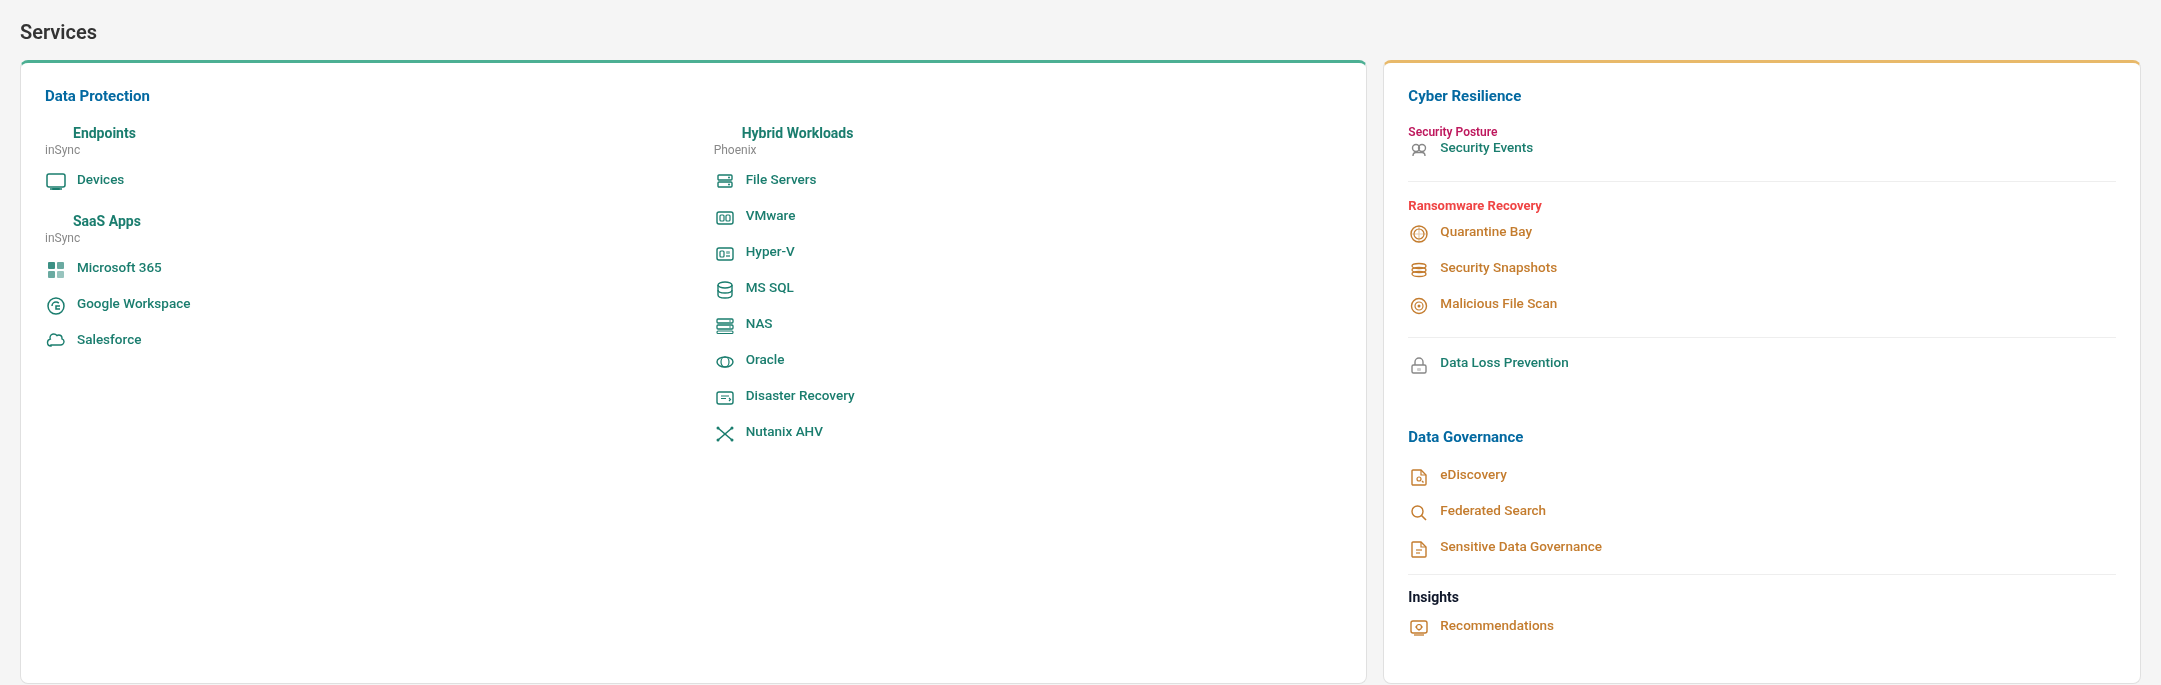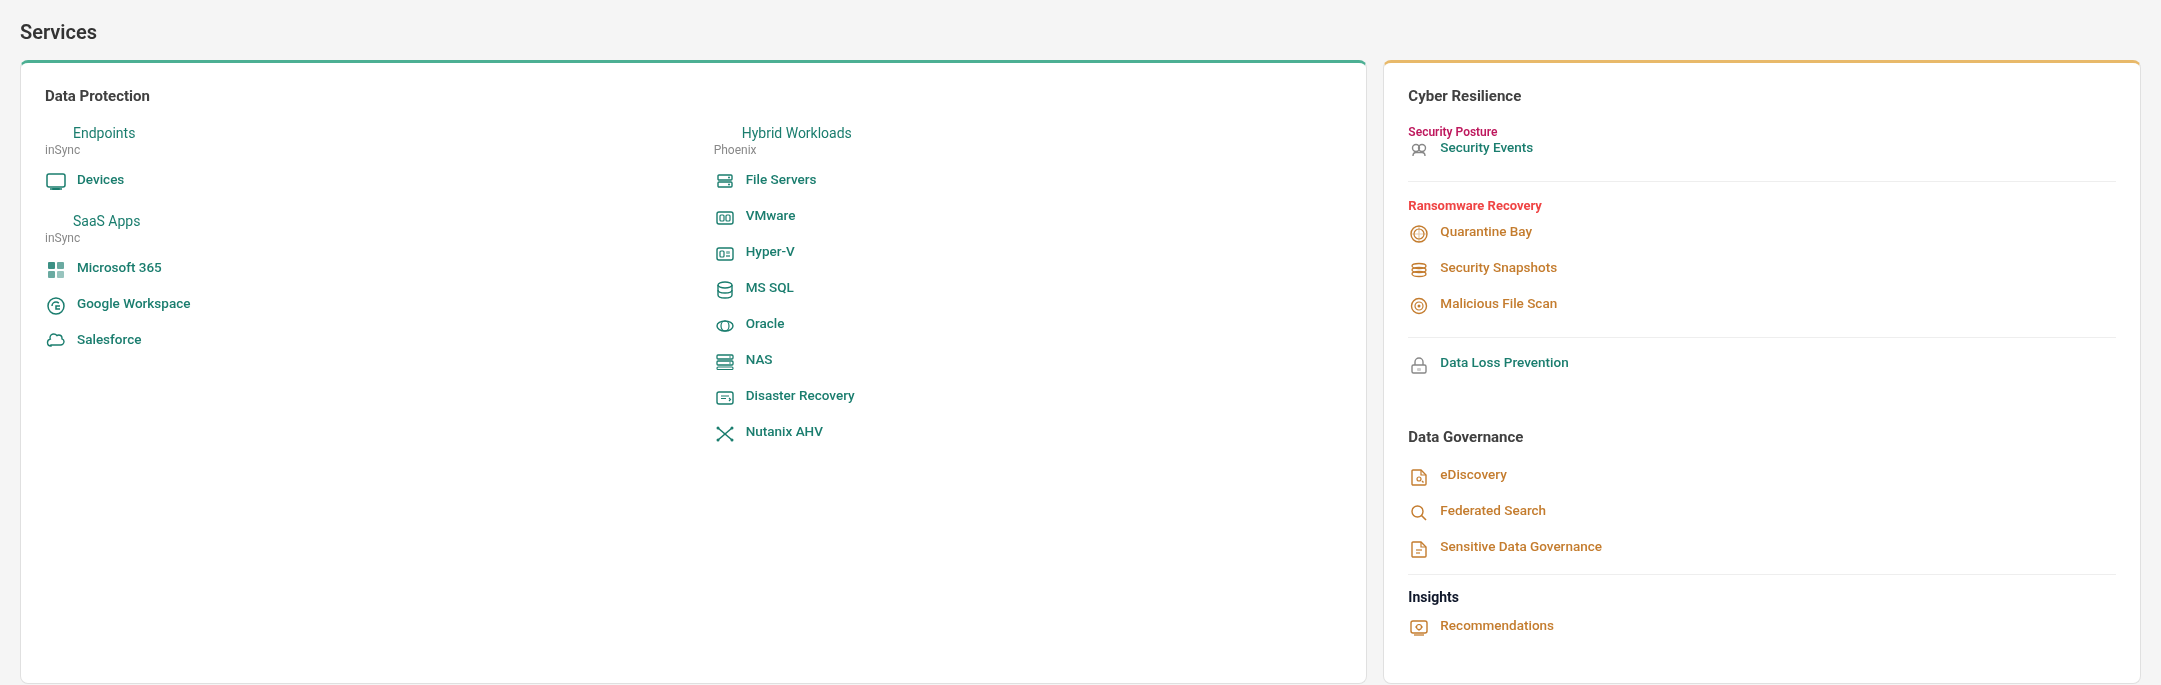--- a/index.html
+++ b/index.html
@@ -29,33 +29,33 @@
       flex: 2.2;
       border-top: 3px solid #4caf93;
     }
     .panel-cyber-data {
       flex: 1.2;
       border-top: 3px solid #e8b96a;
     }
     .panel-header {
       font-size: 15px;
       font-weight: 700;
-      color: #404040;
+      color: #0369a1;
       margin-bottom: 20px;
     }
     .dp-columns {
       display: flex;
       gap: 40px;
     }
     .dp-col {
       flex: 1;
     }
     .section-title {
       font-size: 14px;
-      font-weight: 400;
+      font-weight: 700;
       color: #1a7d6e;
       margin-bottom: 2px;
       padding-left: 28px;
     }
     .section-title-dark {
       font-size: 14px;
       font-weight: 700;
       color: #0f172a;
       margin-bottom: 12px;
     }
@@ -233,38 +233,38 @@
               <path d="M3 5v5c0 1.7 3.1 3 7 3s7-1.3 7-3V5" stroke="#1a7d6e" stroke-width="1.4" fill="none"></path>
               <path d="M3 10v5c0 1.7 3.1 3 7 3s7-1.3 7-3v-5" stroke="#1a7d6e" stroke-width="1.4" fill="none"></path>
             </svg>
           </div>
           <span class="service-item-label">MS SQL</span>
         </div>
 
         <div class="service-item">
           <div class="icon-box">
             <svg width="20" height="20" viewBox="0 0 20 20" fill="none">
-              <ellipse cx="10" cy="10" rx="8" ry="5" stroke="#1a7d6e" stroke-width="1.4" fill="none"></ellipse>
-              <ellipse cx="10" cy="10" rx="4" ry="5" stroke="#1a7d6e" stroke-width="1.2" fill="none"></ellipse>
-            </svg>
-          </div>
-          <span class="service-item-label">Oracle</span>
-        </div>
-
-        <div class="service-item">
-          <div class="icon-box">
-            <svg width="20" height="20" viewBox="0 0 20 20" fill="none">
               <rect x="2" y="3" width="16" height="4" rx="1" stroke="#1a7d6e" stroke-width="1.3" fill="none"></rect>
               <rect x="2" y="9" width="16" height="4" rx="1" stroke="#1a7d6e" stroke-width="1.3" fill="none"></rect>
               <rect x="2" y="15" width="16" height="2.5" rx="1" stroke="#1a7d6e" stroke-width="1.1" fill="none"></rect>
               <circle cx="15" cy="5" r="0.8" fill="#1a7d6e"></circle>
               <circle cx="15" cy="11" r="0.8" fill="#1a7d6e"></circle>
             </svg>
           </div>
           <span class="service-item-label">NAS</span>
+        </div>
+
+        <div class="service-item">
+          <div class="icon-box">
+            <svg width="20" height="20" viewBox="0 0 20 20" fill="none">
+              <ellipse cx="10" cy="10" rx="8" ry="5" stroke="#1a7d6e" stroke-width="1.4" fill="none"></ellipse>
+              <ellipse cx="10" cy="10" rx="4" ry="5" stroke="#1a7d6e" stroke-width="1.2" fill="none"></ellipse>
+            </svg>
+          </div>
+          <span class="service-item-label">Oracle</span>
         </div>
 
         <div class="service-item">
           <div class="icon-box">
             <svg width="20" height="20" viewBox="0 0 20 20" fill="none">
               <rect x="2" y="4" width="16" height="12" rx="2" stroke="#1a7d6e" stroke-width="1.4" fill="none"></rect>
               <path d="M6 8h8M6 10.5h5" stroke="#1a7d6e" stroke-width="1.2"></path>
               <path d="M14 13l1.5-1.5L14 10" stroke="#1a7d6e" stroke-width="1.2" fill="none"></path>
             </svg>
           </div>

